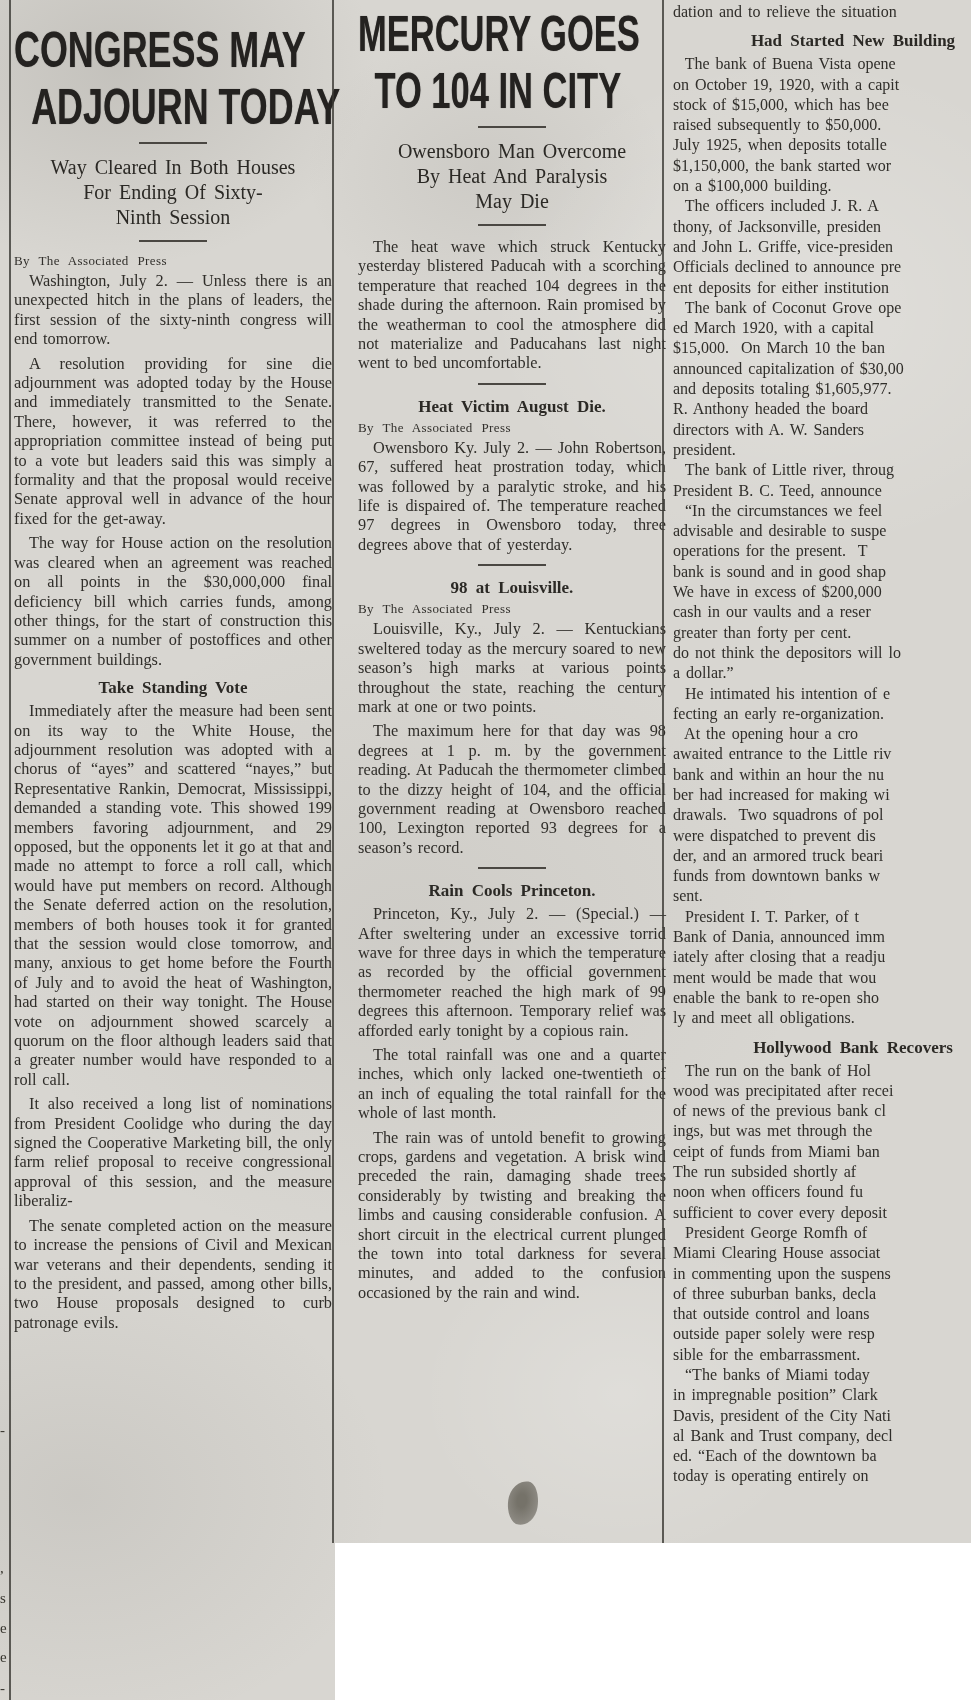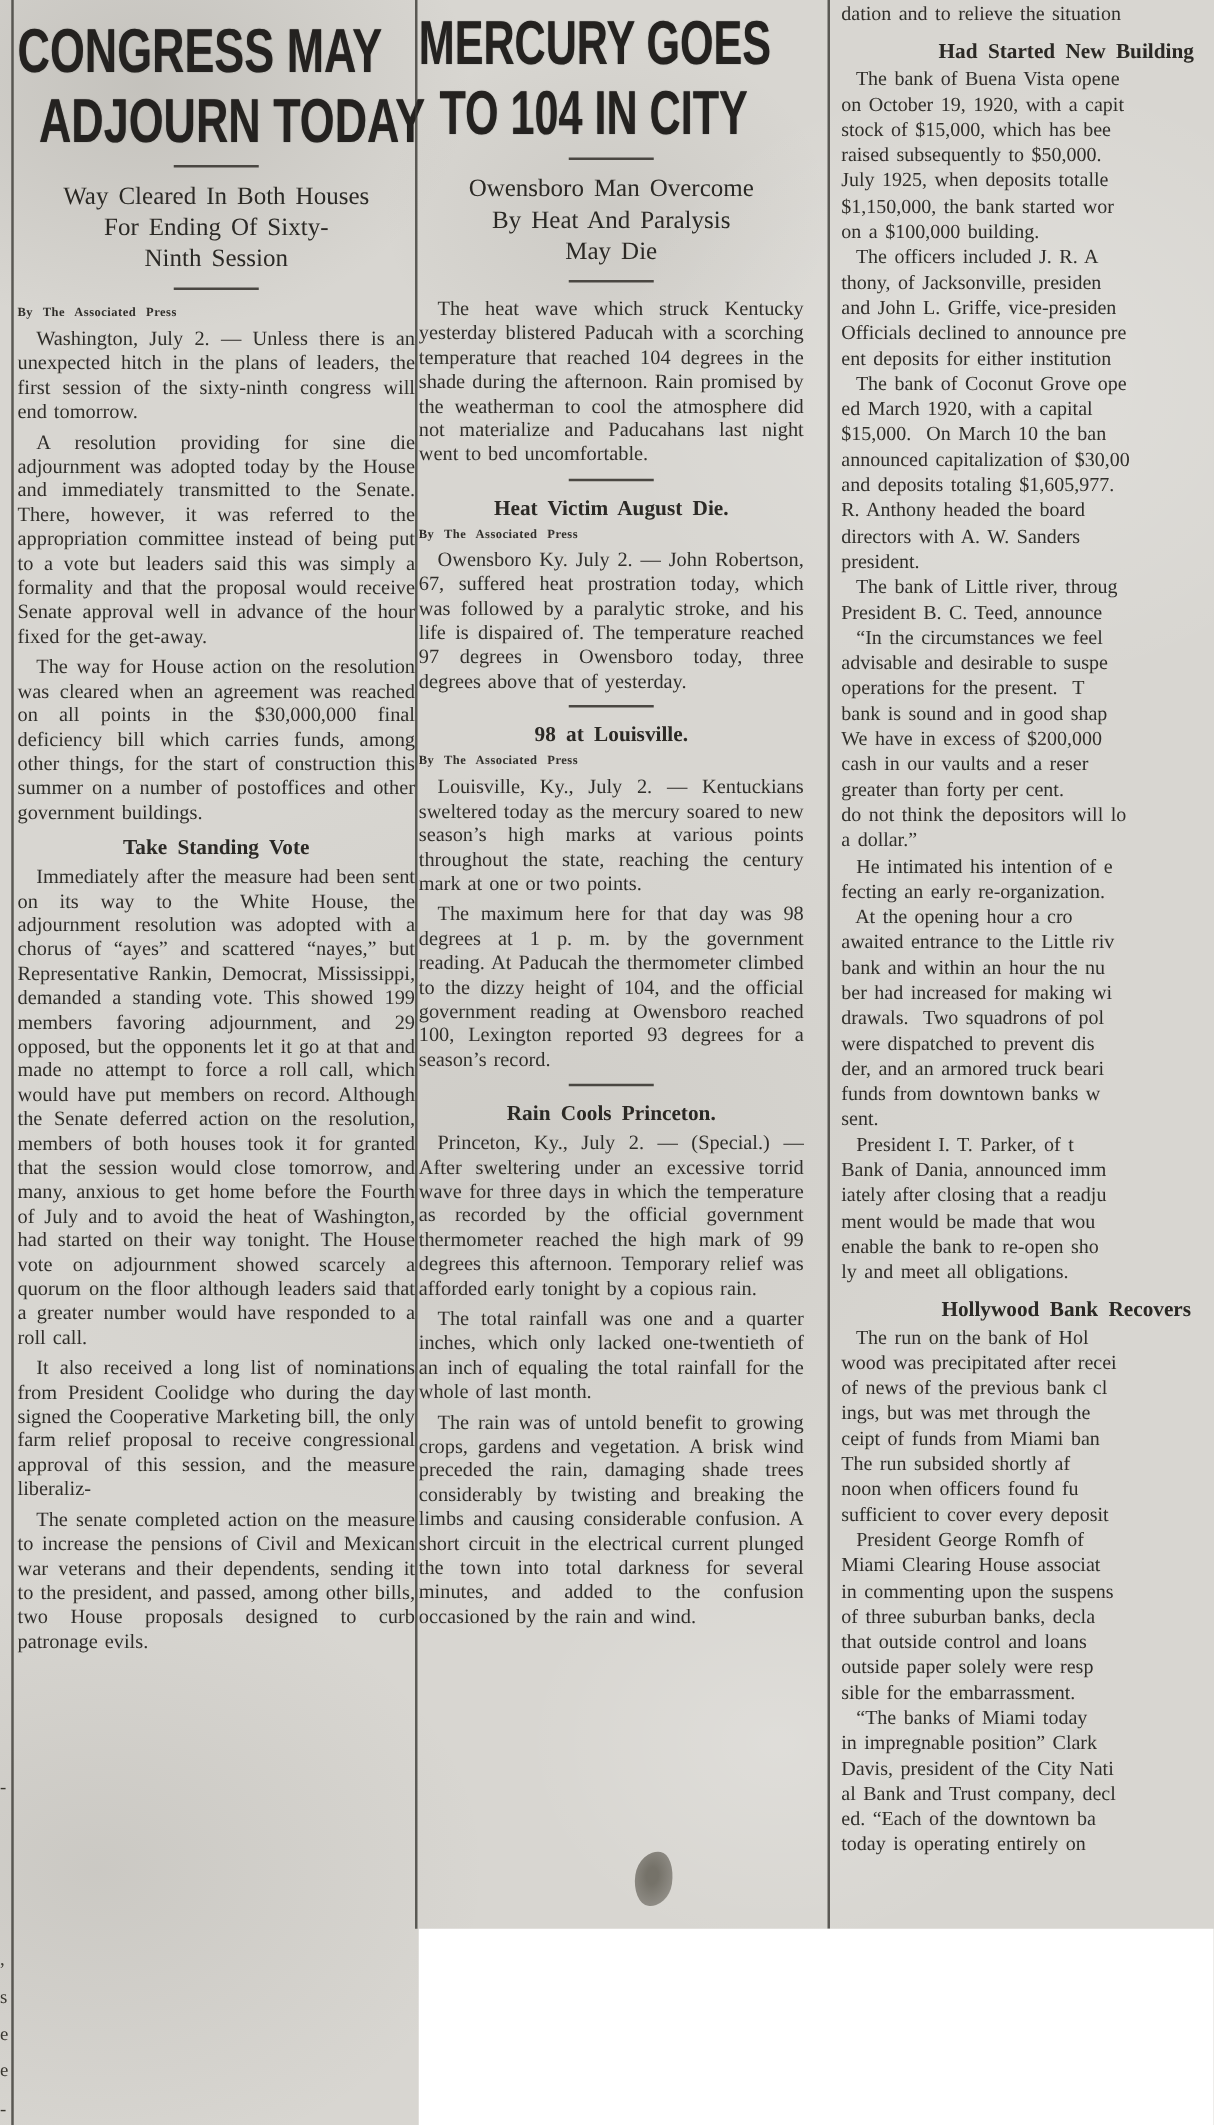--- a/index.html
+++ b/index.html
@@ -14,22 +14,22 @@
     background-image:
       radial-gradient(ellipse 420px 320px at 12% 4%, rgba(115,112,105,.20), transparent 62%),
       radial-gradient(ellipse 520px 420px at 82% 18%, rgba(255,255,255,.22), transparent 60%),
       radial-gradient(ellipse 640px 520px at 42% 55%, rgba(122,119,112,.10), transparent 62%),
       radial-gradient(ellipse 340px 280px at 64% 82%, rgba(255,255,255,.18), transparent 60%),
       radial-gradient(ellipse 520px 400px at 8% 88%, rgba(108,105,98,.12), transparent 60%),
       radial-gradient(ellipse 300px 240px at 50% 10%, rgba(105,102,95,.10), transparent 60%);
     color:#2f2d29;
   }
   .col{position:absolute;}
-  .col-left{left:14px;top:12px;width:318px;}
-  .col-middle{left:335px;top:6px;width:308px;}
+  .col-left{left:14px;top:22px;width:318px;}
+  .col-middle{left:358px;top:6px;width:308px;}
   .col-right{left:673px;top:2px;width:360px;}
   .rule{position:absolute;top:0;width:2px;background:#3b3935;opacity:.8;z-index:3;}
   .rule-edge{left:9px;height:1700px;}
   .rule-1{left:332px;height:1543px;}
   .rule-2{left:662px;height:1543px;}
   .white-area{position:absolute;left:335px;top:1543px;width:636px;height:157px;background:#ffffff;z-index:5;}
   .ink-blob{
     position:absolute;left:508px;top:1481px;width:30px;height:44px;z-index:4;
     background:radial-gradient(ellipse at 45% 45%, #757269 20%, #8e8b84 70%, rgba(142,139,132,0));
     border-radius:58% 42% 55% 45% / 48% 55% 45% 52%;
@@ -47,21 +47,21 @@
   .subhead{margin:6px 0 4px;}
   .subhead-line{
     text-align:center;font-weight:normal;font-size:20px;line-height:25px;color:#2b2925;
     word-spacing:3px;
   }
   .section-heading{
     text-align:center;font-weight:bold;font-size:17px;line-height:21px;color:#2b2925;
     margin:8px 0 3px;word-spacing:4px;
   }
   .byline{
-    font-weight:bold;font-size:10px;line-height:16px;color:#312f2b;
+    font-weight:normal;font-size:13px;line-height:16px;color:#312f2b;
     word-spacing:5px;letter-spacing:.4px;margin:0 0 2px;
   }
   .para{
     margin:0 0 5px;font-size:16.3px;line-height:19.4px;text-align:justify;
     text-indent:15px;color:#302e2a;word-spacing:1.5px;
   }
   .divider{width:68px;border-top:2px solid #4a4742;margin:10px auto 11px;height:0;}
   .col-line{
     white-space:pre;font-size:16px;line-height:20.3px;color:#302e2a;word-spacing:2px;
   }

